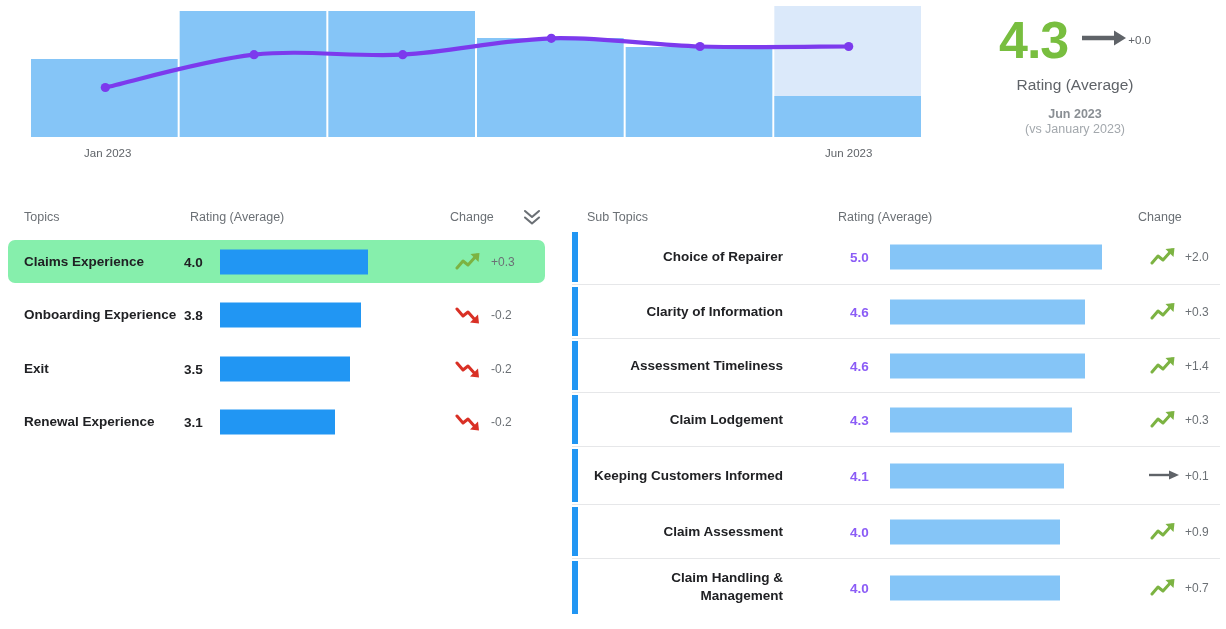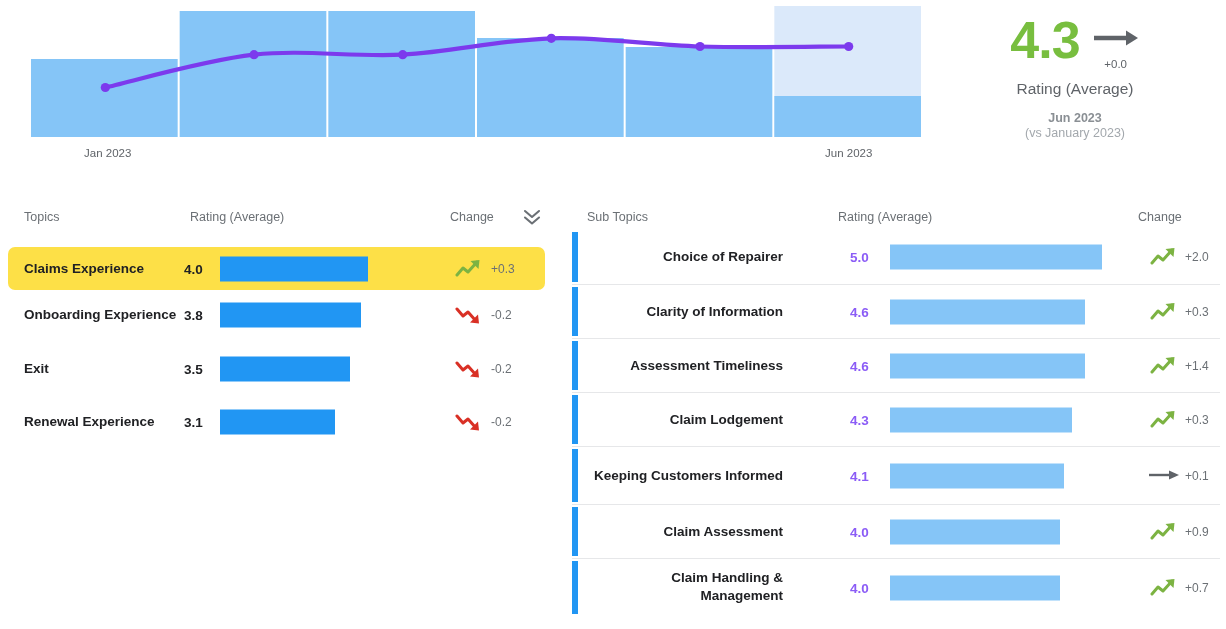--- a/index.html
+++ b/index.html
@@ -33,21 +33,21 @@
   
   #kpi-block {
     position: absolute; left: 975px; top: 14px;
     width: 200px; text-align: center;
   }
   #kpi-row { display: flex; align-items: flex-start; justify-content: center; gap: 12px; }
   #kpi-value {
     font-size: 52px; font-weight: bold; color: #78be3f;
     line-height: 1; letter-spacing: -1px;
   }
-  #kpi-trend-col { display: flex; flex-direction: column; padding-top: 14px; }
+  #kpi-trend-col { display: flex; padding-top: 14px; }
   #kpi-trend-icon { display: block; }
   #kpi-delta { font-size: 11.5px; color: #5f6368; margin-top: 6px; }
   #kpi-metric {
     font-size: 15.5px; color: #5f6368; margin-top: 10px;
   }
   #kpi-period { font-size: 12.5px; color: #8a8f94; font-weight: bold; margin-top: 13px; }
   #kpi-compare { font-size: 12.5px; color: #a3a8ad; margin-top: 1px; }
 
   
   .table-head {
@@ -61,21 +61,21 @@
   #th-topics   { left: 24px;  top: 28px; }
   #th-topics-rating { left: 190px; top: 28px; }
   #th-topics-change { left: 450px; top: 28px; }
   #expand-all-icon { position: absolute; left: 521px; top: 24px; width: 22px; height: 22px; cursor: pointer; }
 
   .topic-row {
     position: absolute; left: 8px; width: 537px; height: 43px;
     border-radius: 7px;
     display: flex; align-items: center;
   }
-  .topic-row.selected { background: #fde047; margin-top: 7px; }
+  .topic-row.selected { background: #86efac; }
   .topic-name {
     position: absolute; left: 16px; width: 160px;
     font-size: 13.5px; font-weight: bold; color: #202124;
     line-height: 1.38;
   }
   .topic-value {
     position: absolute; left: 176px;
     font-size: 13.5px; font-weight: bold; color: #202124;
   }
   .topic-bar {

